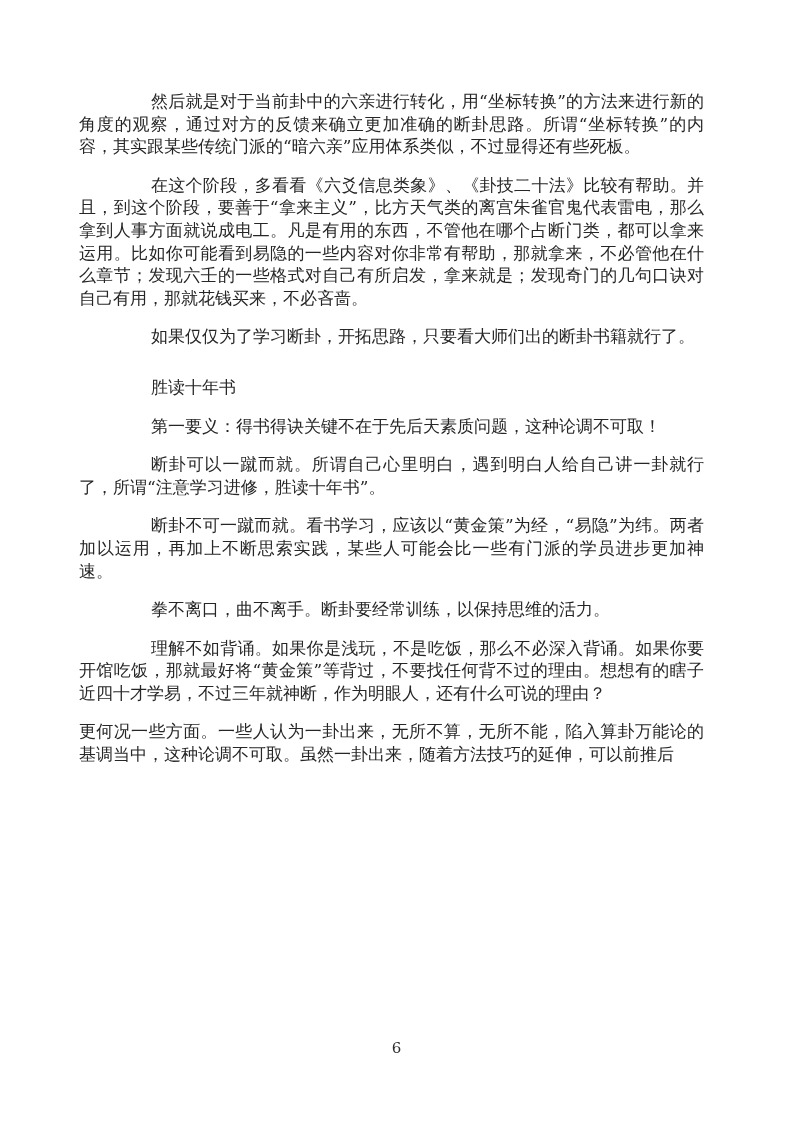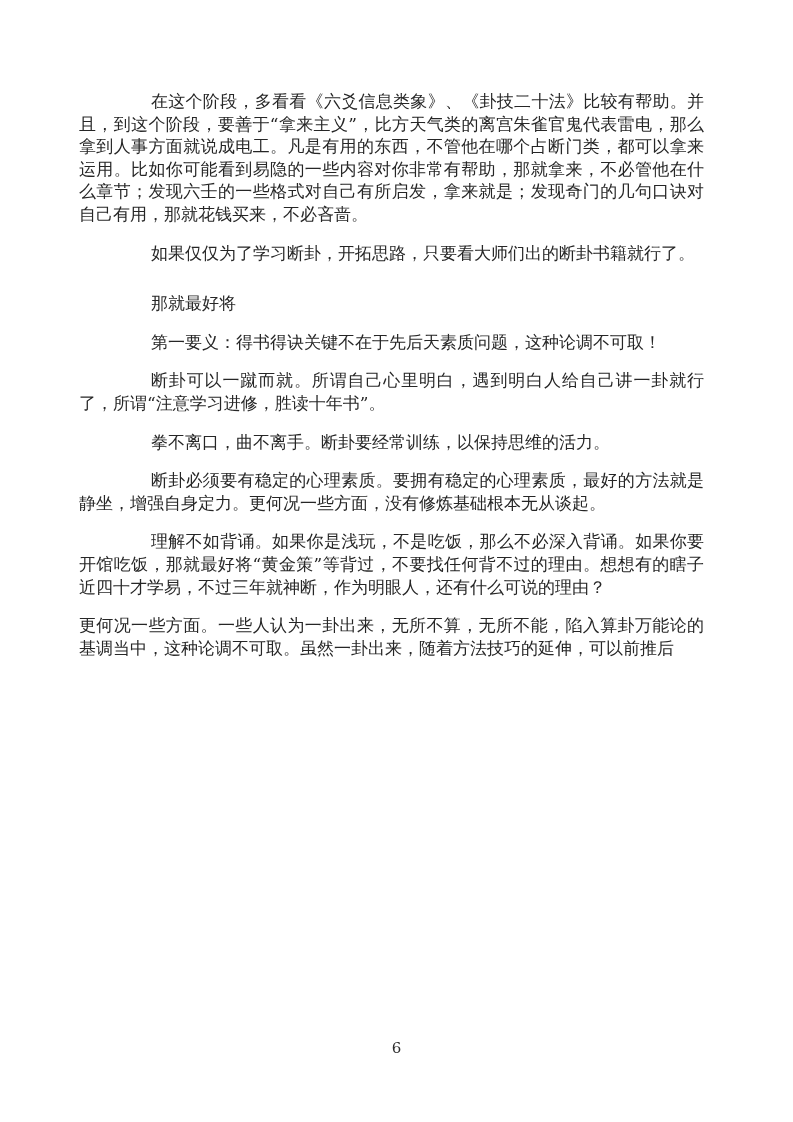--- a/index.html
+++ b/index.html
@@ -44,24 +44,25 @@
     font-size: 15px;
     line-height: 20px;
     color: #2e2e2e;
   }
 </style>
 </head>
 <body>
 
 <div class="page">
   <div class="content" id="paragraphs">
+      <p class="indent">然后就是对于当前卦中的六亲进行转化，用“坐标转换”的方法来进行新的角度的观察，通过对方的反馈来确立更加准确的断卦思路。所谓“坐标转换”的内容，其实跟某些传统门派的“暗六亲”应用体系类似，不过显得还有些死板。</p>
       <p class="indent">在这个阶段，多看看《六爻信息类象》、《卦技二十法》比较有帮助。并且，到这个阶段，要善于“拿来主义”，比方天气类的离宫朱雀官鬼代表雷电，那么拿到人事方面就说成电工。凡是有用的东西，不管他在哪个占断门类，都可以拿来运用。比如你可能看到易隐的一些内容对你非常有帮助，那就拿来，不必管他在什么章节；发现六壬的一些格式对自己有所启发，拿来就是；发现奇门的几句口诀对自己有用，那就花钱买来，不必吝啬。</p>
       <p class="indent">如果仅仅为了学习断卦，开拓思路，只要看大师们出的断卦书籍就行了。</p>
-      <p class="indent section-start">那就最好将</p>
+      <p class="indent section-start">胜读十年书</p>
       <p class="indent">第一要义：得书得诀关键不在于先后天素质问题，这种论调不可取！</p>
       <p class="indent">断卦可以一蹴而就。所谓自己心里明白，遇到明白人给自己讲一卦就行了，所谓“注意学习进修，胜读十年书”。</p>
+      <p class="indent">断卦不可一蹴而就。看书学习，应该以“黄金策”为经，“易隐”为纬。两者加以运用，再加上不断思索实践，某些人可能会比一些有门派的学员进步更加神速。</p>
       <p class="indent">拳不离口，曲不离手。断卦要经常训练，以保持思维的活力。</p>
-      <p class="indent">断卦必须要有稳定的心理素质。要拥有稳定的心理素质，最好的方法就是静坐，增强自身定力。更何况一些方面，没有修炼基础根本无从谈起。</p>
       <p class="indent">理解不如背诵。如果你是浅玩，不是吃饭，那么不必深入背诵。如果你要开馆吃饭，那就最好将“黄金策”等背过，不要找任何背不过的理由。想想有的瞎子近四十才学易，不过三年就神断，作为明眼人，还有什么可说的理由？</p>
       <p class="flush">更何况一些方面。一些人认为一卦出来，无所不算，无所不能，陷入算卦万能论的基调当中，这种论调不可取。虽然一卦出来，随着方法技巧的延伸，可以前推后</p>
     </div>
   <div class="footer">6</div>
 </div>
 
 </body></html>

